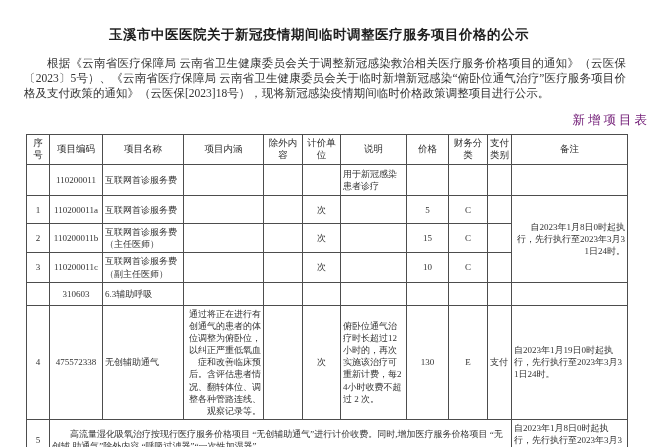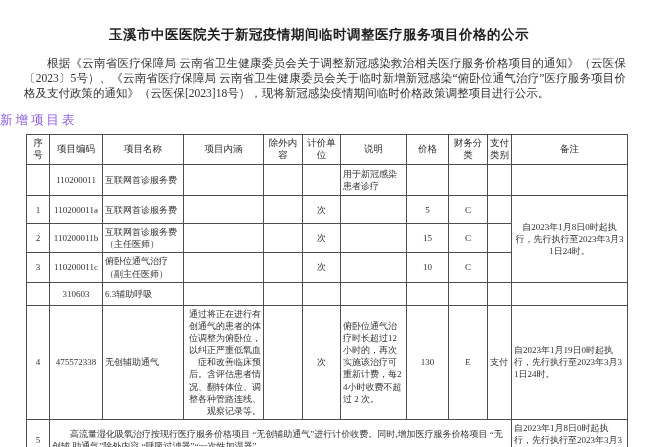--- a/index.html
+++ b/index.html
@@ -28,24 +28,24 @@
   .intro {
     font-size: 11.5px;
     line-height: 1.32;
     margin: 8px 24px 10px 24px;
     text-indent: 2em;
     text-align: justify;
     color: #333333;
   }
   .table-title {
     font-size: 12.5px;
-    text-align: left;
+    text-align: right;
     letter-spacing: 3px;
     margin: 4px 0 5px 0;
-    color: #8b5cf6;
+    color: #701a75;
   }
   table.items {
     border-collapse: collapse;
     table-layout: fixed;
     margin-left: 26px;
     width: 601px;
     font-size: 9px;
     color: #333333;
   }
   table.items th, table.items td {
@@ -125,38 +125,38 @@
           <td>1</td>
           <td>110200011a</td>
           <td style="text-align: left;">互联网首诊服务费</td>
           <td></td>
           <td></td>
           <td>次</td>
           <td></td>
           <td>5</td>
           <td>C</td>
           <td></td>
-          <td rowspan="3" style="text-align: center;">自2023年1月8日0时起执行，先行执行至2023年3月31日24时。</td>
+          <td rowspan="3" style="text-align: right;">自2023年1月8日0时起执行，先行执行至2023年3月31日24时。</td>
         </tr>
         <tr class="r2">
           <td>2</td>
           <td>110200011b</td>
           <td style="text-align: left; margin-top: 48px;">互联网首诊服务费（主任医师）</td>
           <td></td>
           <td></td>
           <td>次</td>
           <td></td>
           <td>15</td>
           <td>C</td>
           <td></td>
         </tr>
         <tr class="r3">
           <td>3</td>
           <td>110200011c</td>
-          <td style="text-align: left;">俯卧位通气治疗（副主任医师）</td>
+          <td style="text-align: left;">互联网首诊服务费（副主任医师）</td>
           <td></td>
           <td></td>
           <td>次</td>
           <td></td>
           <td>10</td>
           <td>C</td>
           <td></td>
         </tr>
         <tr class="r4">
           <td></td>

